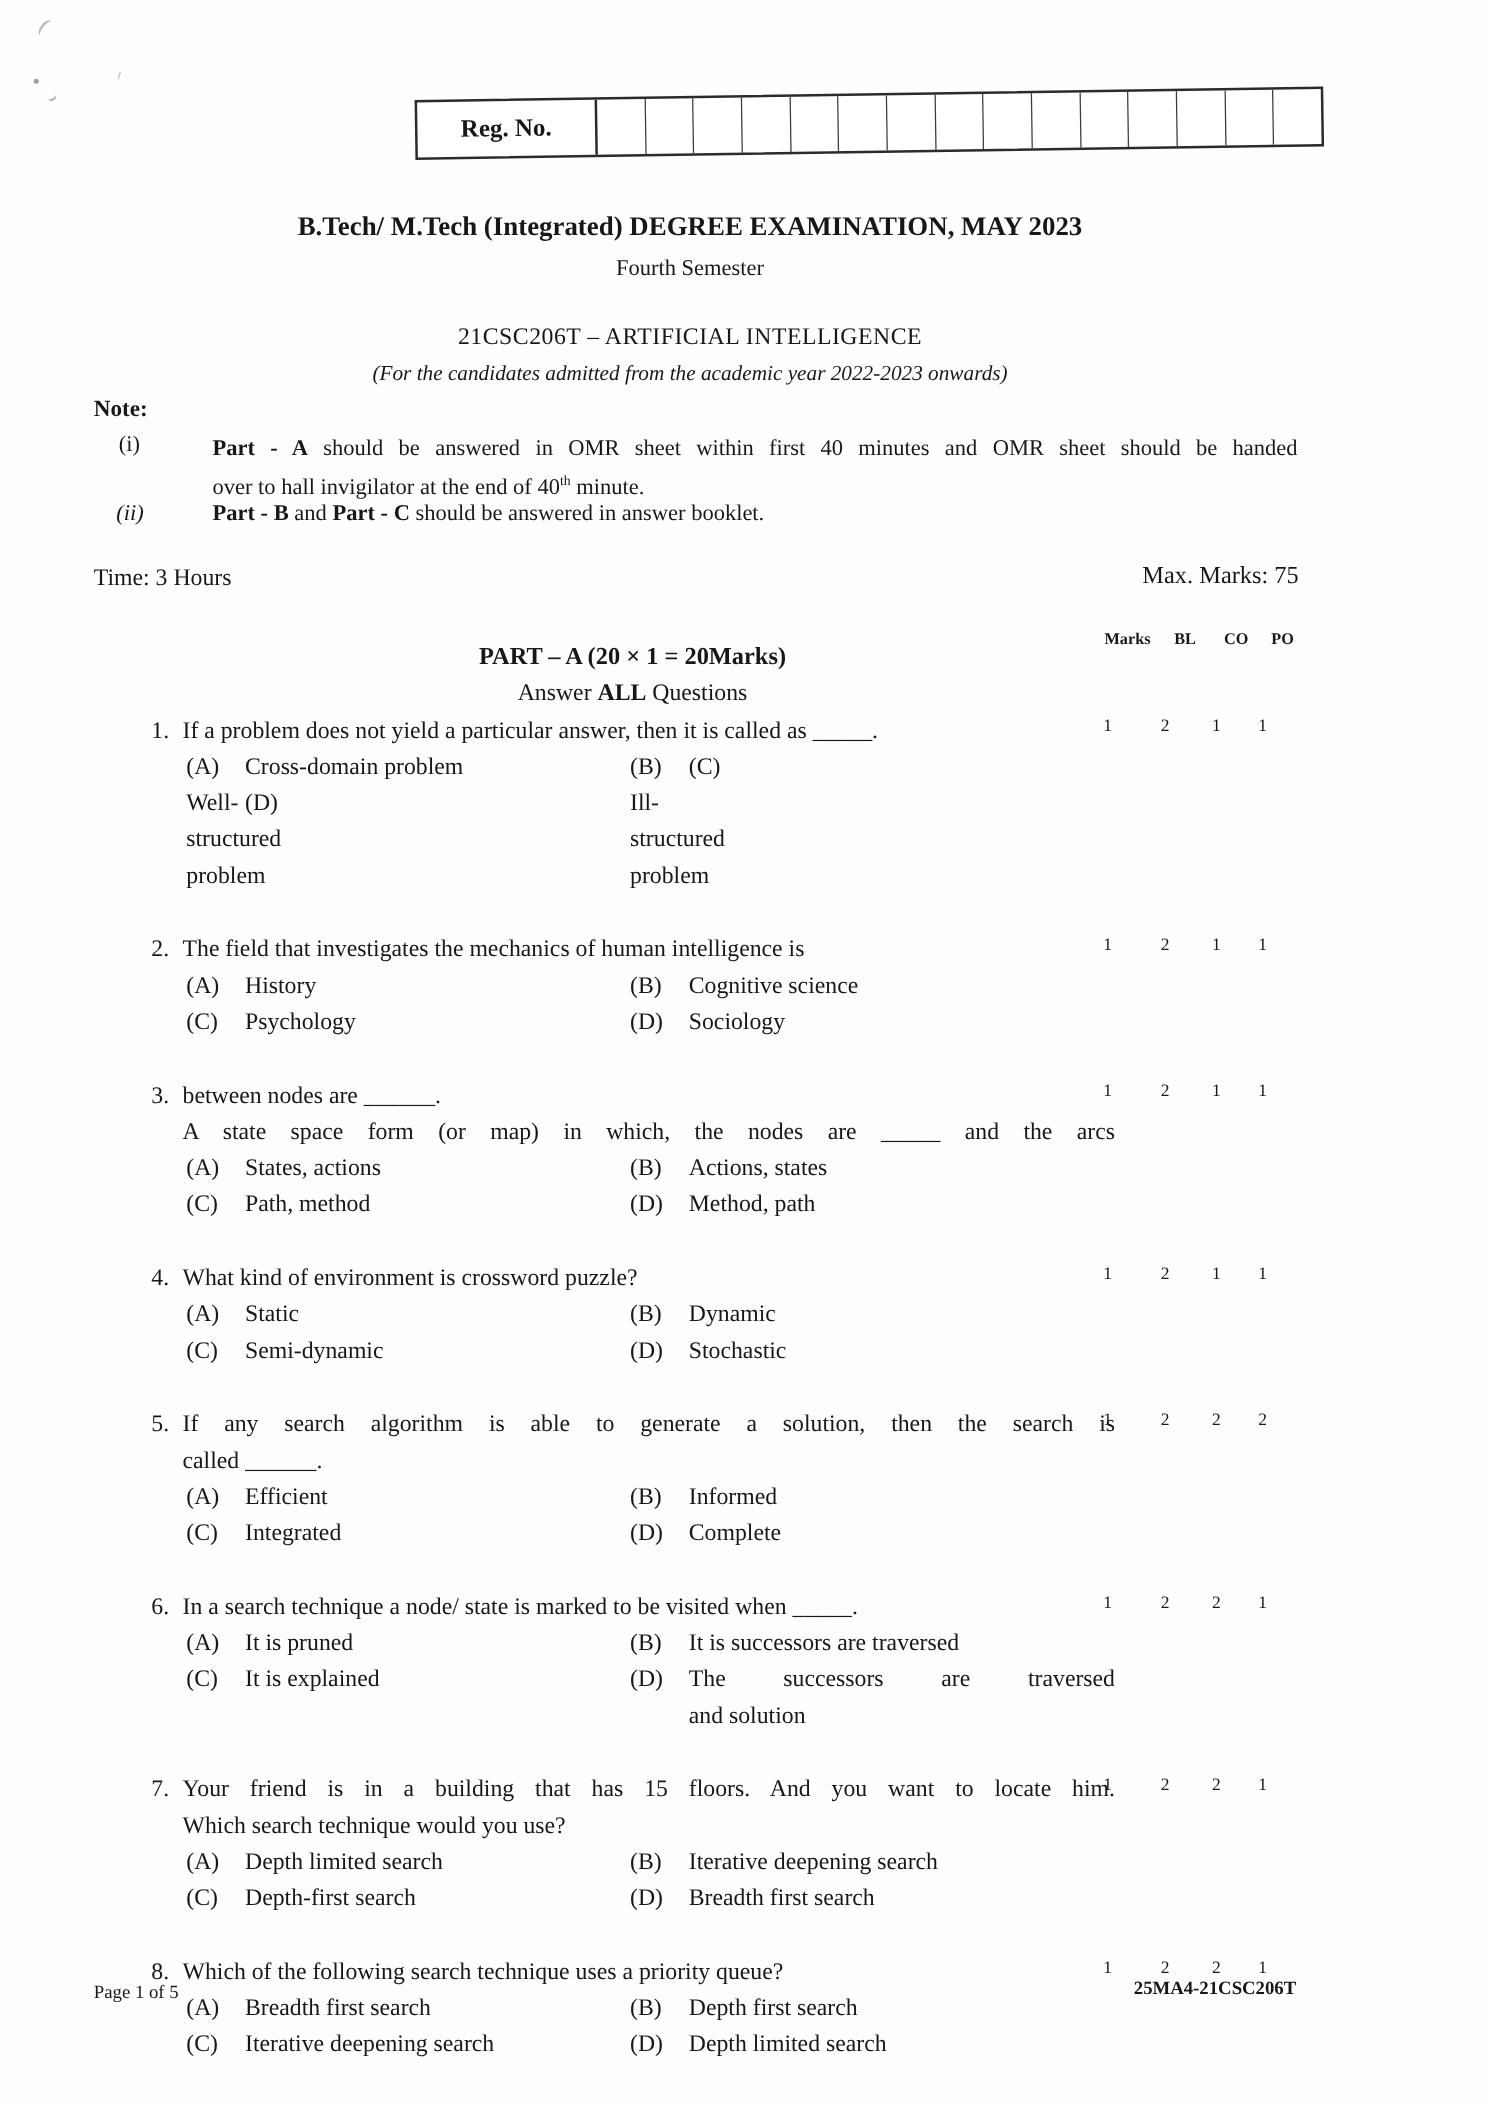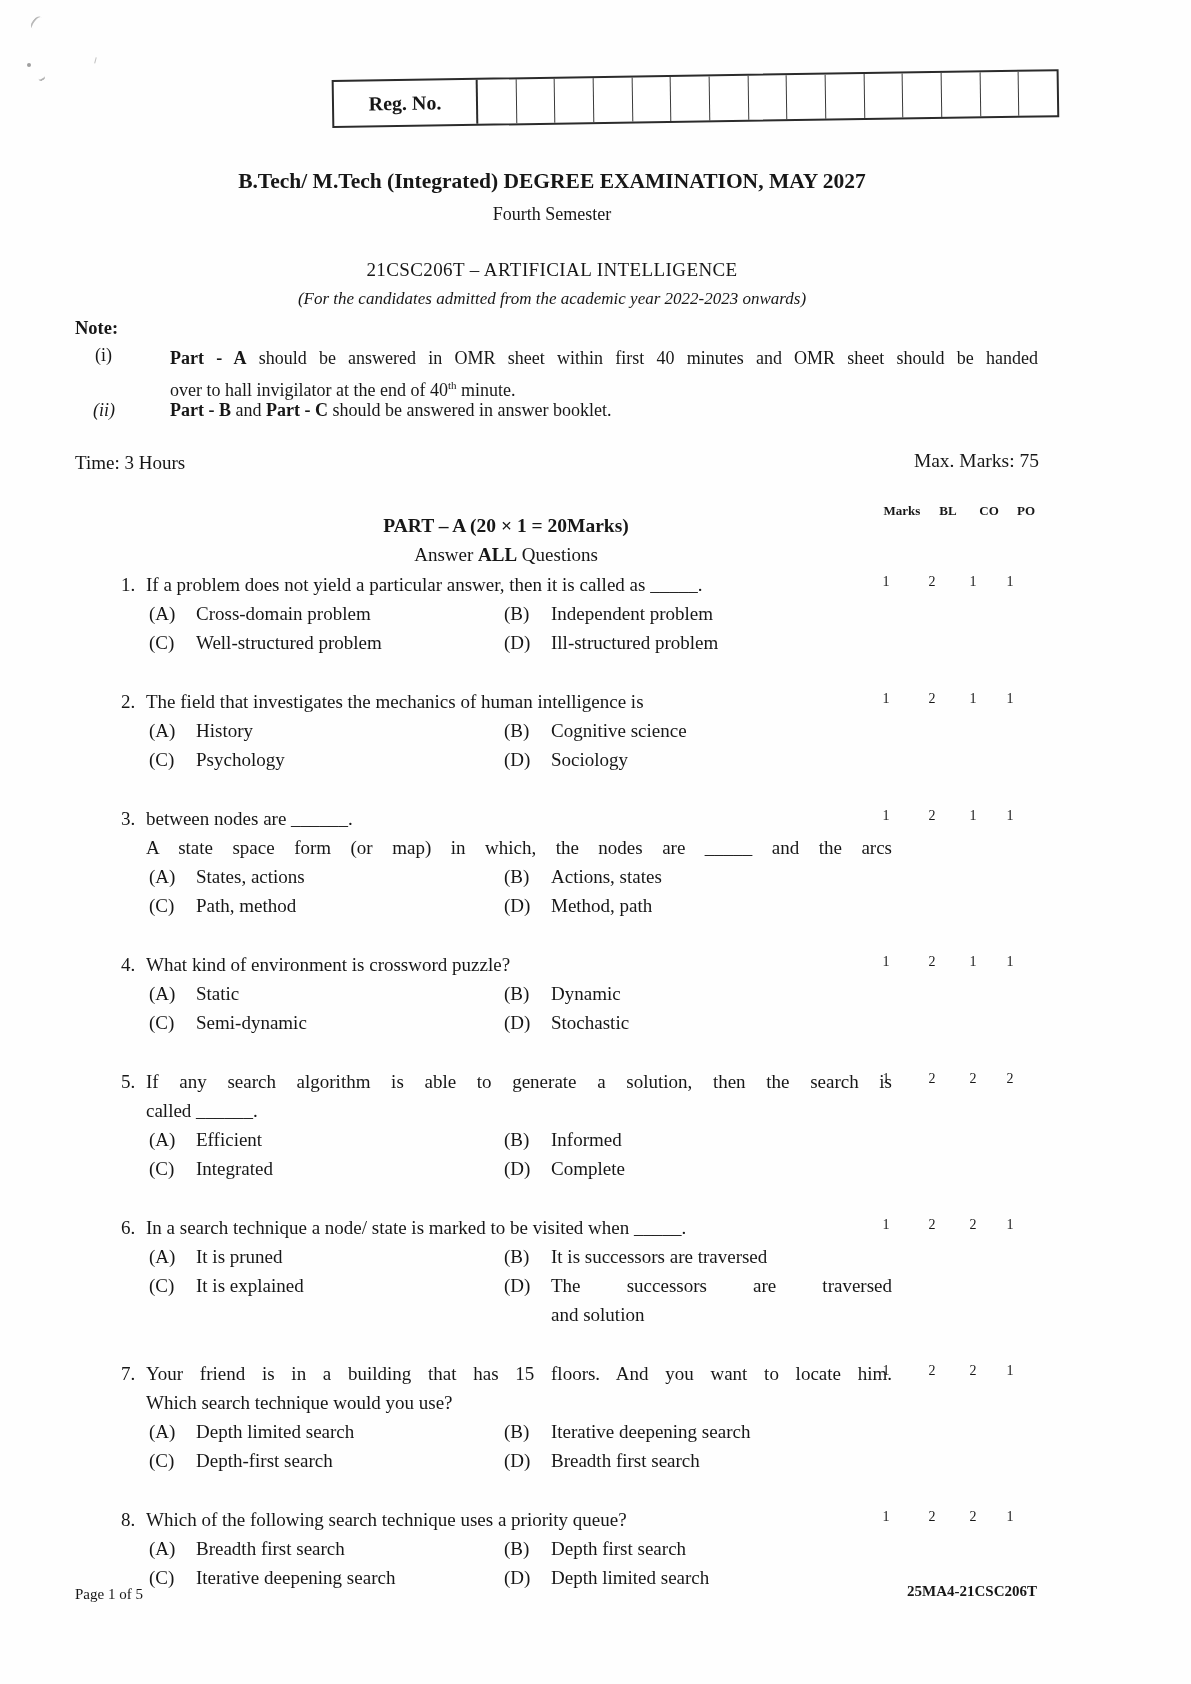--- a/index.html
+++ b/index.html
@@ -94,21 +94,21 @@
       <div class="reg-cell"></div>
       <div class="reg-cell"></div>
       <div class="reg-cell"></div>
       <div class="reg-cell"></div>
       <div class="reg-cell"></div>
       <div class="reg-cell"></div>
     </div>
 </div>
 
 <div id="head-center">
-  <div class="title">B.Tech/ M.Tech (Integrated) DEGREE EXAMINATION, MAY 2027</div>
+  <div class="title">B.Tech/ M.Tech (Integrated) DEGREE EXAMINATION, MAY 2023</div>
   <div class="semester">Fourth Semester</div>
   <div class="course">21CSC206T – ARTIFICIAL INTELLIGENCE</div>
   <div class="candidates">(For the candidates admitted from the academic year 2022-2023 onwards)</div>
 </div>
 
 <div class="note-label">Note:</div>
 <div class="note-num-i">(i)</div>
 <div class="note-text-i">
   <div class="l1"><span class="b">Part - A</span><span> should be answered in OMR sheet within first 40 minutes and OMR sheet should be handed</span></div>
   <div class="l2"><span>over to hall invigilator at the end of 40</span><sup>th</sup><span> minute.</span></div>
@@ -140,23 +140,20 @@
         </div>
         <div class="qbody">
           <div class="qline">If a problem does not yield a particular answer, then it is called as _____.</div>
         </div>
         <div class="opts">
           <div class="optlab">(A)</div>
           <div class="opttext">
             <div>Cross-domain problem</div>
           </div>
           <div class="optlab">(B)</div>
-          <div class="opttext">
-            <div>Independent problem</div>
-          </div>
           <div class="optlab">(C)</div>
           <div class="opttext">
             <div>Well-structured problem</div>
           </div>
           <div class="optlab">(D)</div>
           <div class="opttext">
             <div>Ill-structured problem</div>
           </div>
         </div>
       </div>

